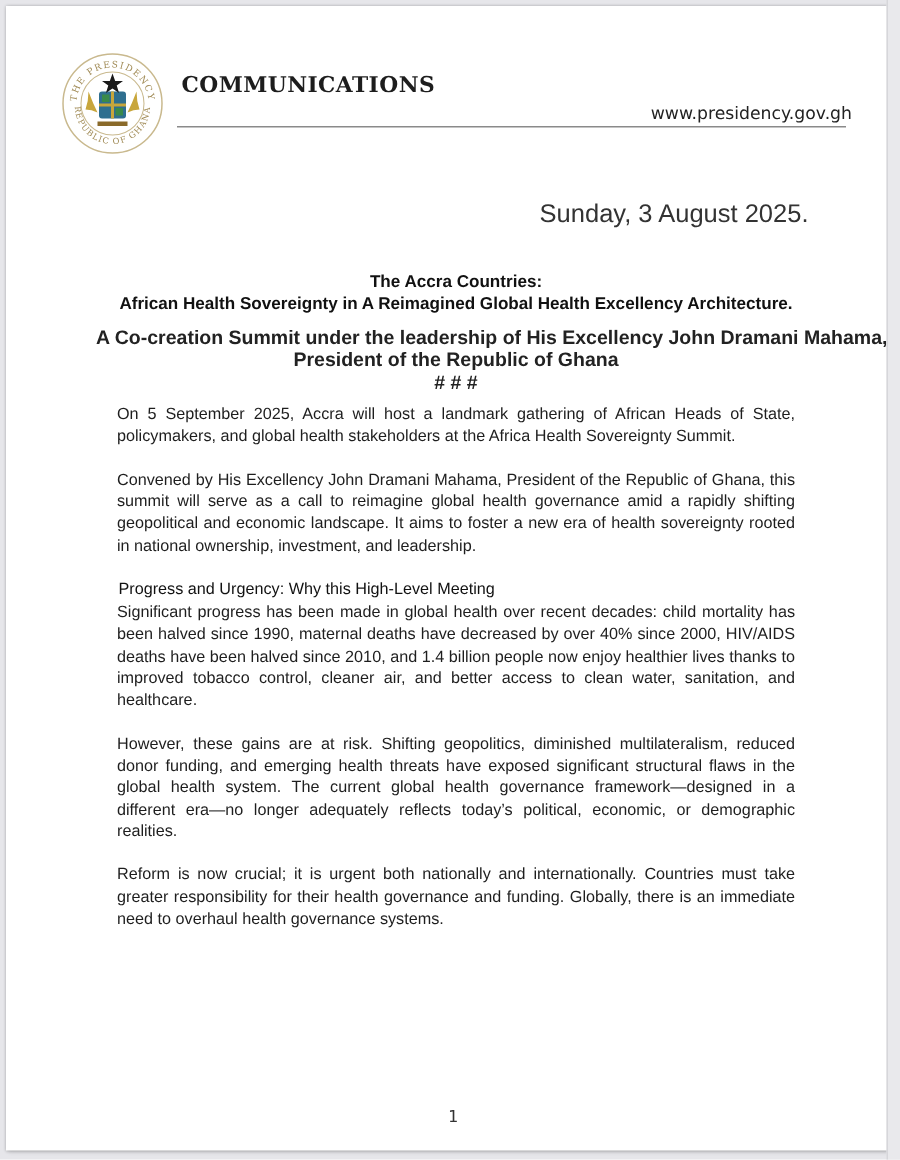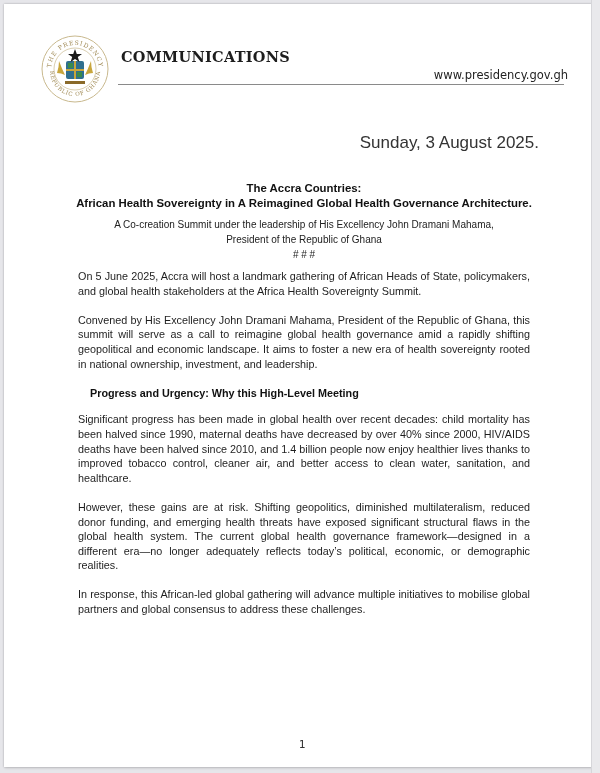--- a/index.html
+++ b/index.html
@@ -33,27 +33,27 @@
   .website {
     position:absolute; right:24px; top:64px;
     font-size:11.5px; color:#222; font-family:"DejaVu Sans", sans-serif;
   }
   .date {
     position:absolute; right:53px; top:129px; font-size:17px; color:#333;
     font-family:"Liberation Sans", sans-serif;
   }
   .title-block { position:absolute; left:60px; width:480px; top:177px; text-align:center; color:#111; }
   .title-line { font-size:11.4px; font-weight:bold; line-height:15px; white-space:nowrap; }
-  .subtitle { margin-top:6px; font-size:10px; line-height:15px; color:#222; white-space:nowrap; }
+  .subtitle { margin-top:6px; font-size:13px; line-height:15px; color:#222; white-space:nowrap;font-weight:bold; }
   .body {
     position:absolute; left:74px; width:452px; top:265px;
     font-size:10.8px; line-height:14.6px; color:#1e1e1e; text-align:justify;
   }
   .body p { margin:0 0 14.6px 0; }
-  .body .heading { font-weight:bold; margin:12px; color:#111; }
+  .body .heading { font-weight:normal; margin:1px; color:#111; }
   .page-number {
     position:absolute; left:0; width:596px; top:734px; text-align:center;
     font-family:"DejaVu Sans Mono", monospace; font-size:11px; color:#333;
   }
 </style>
 </head>
 <body>
 
 <div class="page">
 
@@ -88,31 +88,31 @@
   <div class="brand">
     <div>COMMUNICATIONS</div>
   </div>
   <div class="header-rule"></div>
   <div class="website">www.presidency.gov.gh</div>
 
   <div class="date">Sunday, 3 August 2025.</div>
 
   <div class="title-block">
     <div class="title-line">The Accra Countries:</div>
-    <div class="title-line">African Health Sovereignty in A Reimagined Global Health Governance Architecture.</div>
+    <div class="title-line">African Health Sovereignty in A Reimagined Global Health Excellency Architecture.</div>
     <div class="subtitle">A Co-creation Summit under the leadership of His Excellency John Dramani Mahama,</div>
     <div class="subtitle" style="margin-top:0">President of the Republic of Ghana</div>
     <div class="subtitle" style="margin-top:0"># # #</div>
   </div>
 
   <div class="body">
-    <p>On 5 June 2025, Accra will host a landmark gathering of African Heads of State, policymakers, and global health stakeholders at the Africa Health Sovereignty Summit.</p>
+    <p>On 5 September 2025, Accra will host a landmark gathering of African Heads of State, policymakers, and global health stakeholders at the Africa Health Sovereignty Summit.</p>
     <p>Convened by His Excellency John Dramani Mahama, President of the Republic of Ghana, this summit will serve as a call to reimagine global health governance amid a rapidly shifting geopolitical and economic landscape. It aims to foster a new era of health sovereignty rooted in national ownership, investment, and leadership.</p>
     <p class="heading">Progress and Urgency: Why this High-Level Meeting</p>
     <p>Significant progress has been made in global health over recent decades: child mortality has been halved since 1990, maternal deaths have decreased by over 40% since 2000, HIV/AIDS deaths have been halved since 2010, and 1.4 billion people now enjoy healthier lives thanks to improved tobacco control, cleaner air, and better access to clean water, sanitation, and healthcare.</p>
     <p>However, these gains are at risk. Shifting geopolitics, diminished multilateralism, reduced donor funding, and emerging health threats have exposed significant structural flaws in the global health system. The current global health governance framework—designed in a different era—no longer adequately reflects today’s political, economic, or demographic realities.</p>
-    <p>In response, this African-led global gathering will advance multiple initiatives to mobilise global partners and global consensus to address these challenges.</p>
+    <p>Reform is now crucial; it is urgent both nationally and internationally. Countries must take greater responsibility for their health governance and funding. Globally, there is an immediate need to overhaul health governance systems.</p>
   </div>
 
   <div class="page-number">1</div>
 </div>
 
 <div class="scroll-edge"></div>
 
 </body></html>

